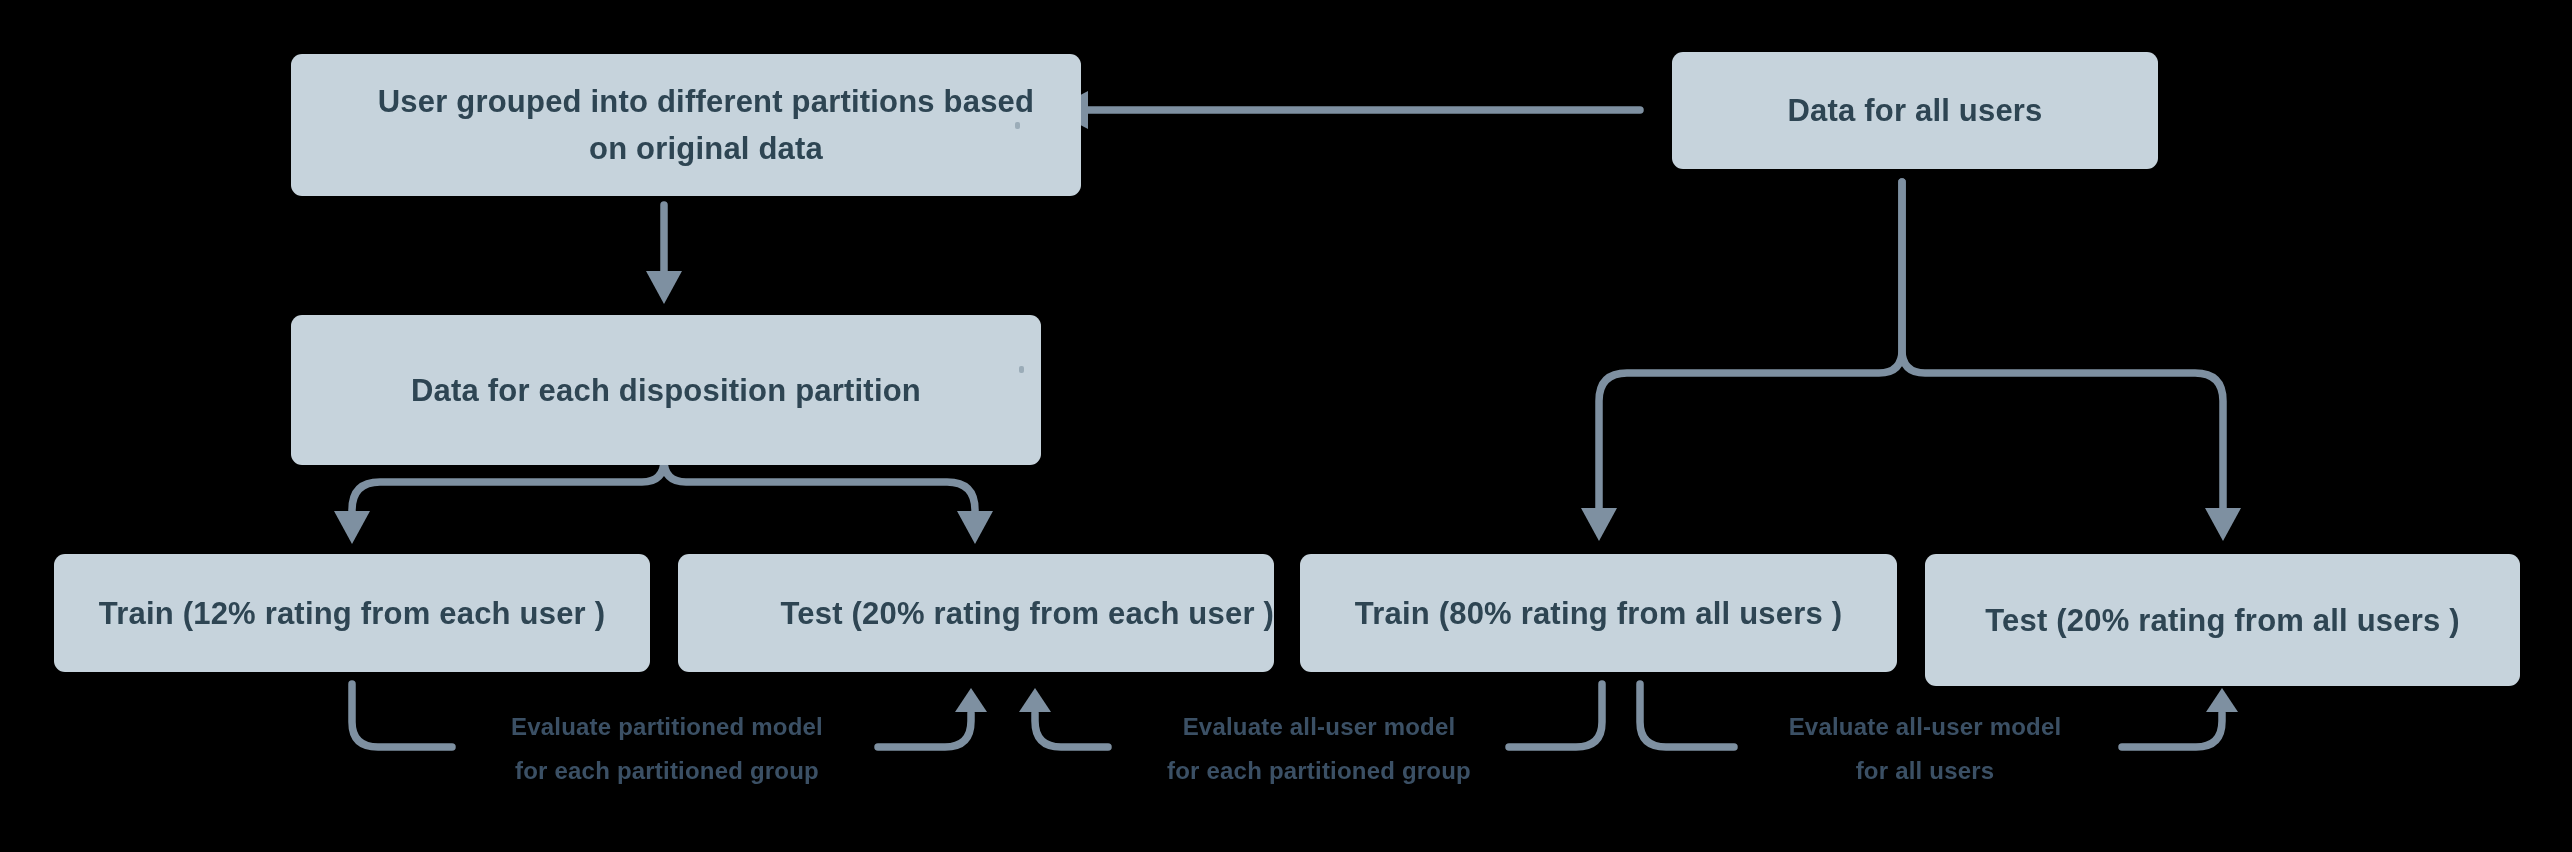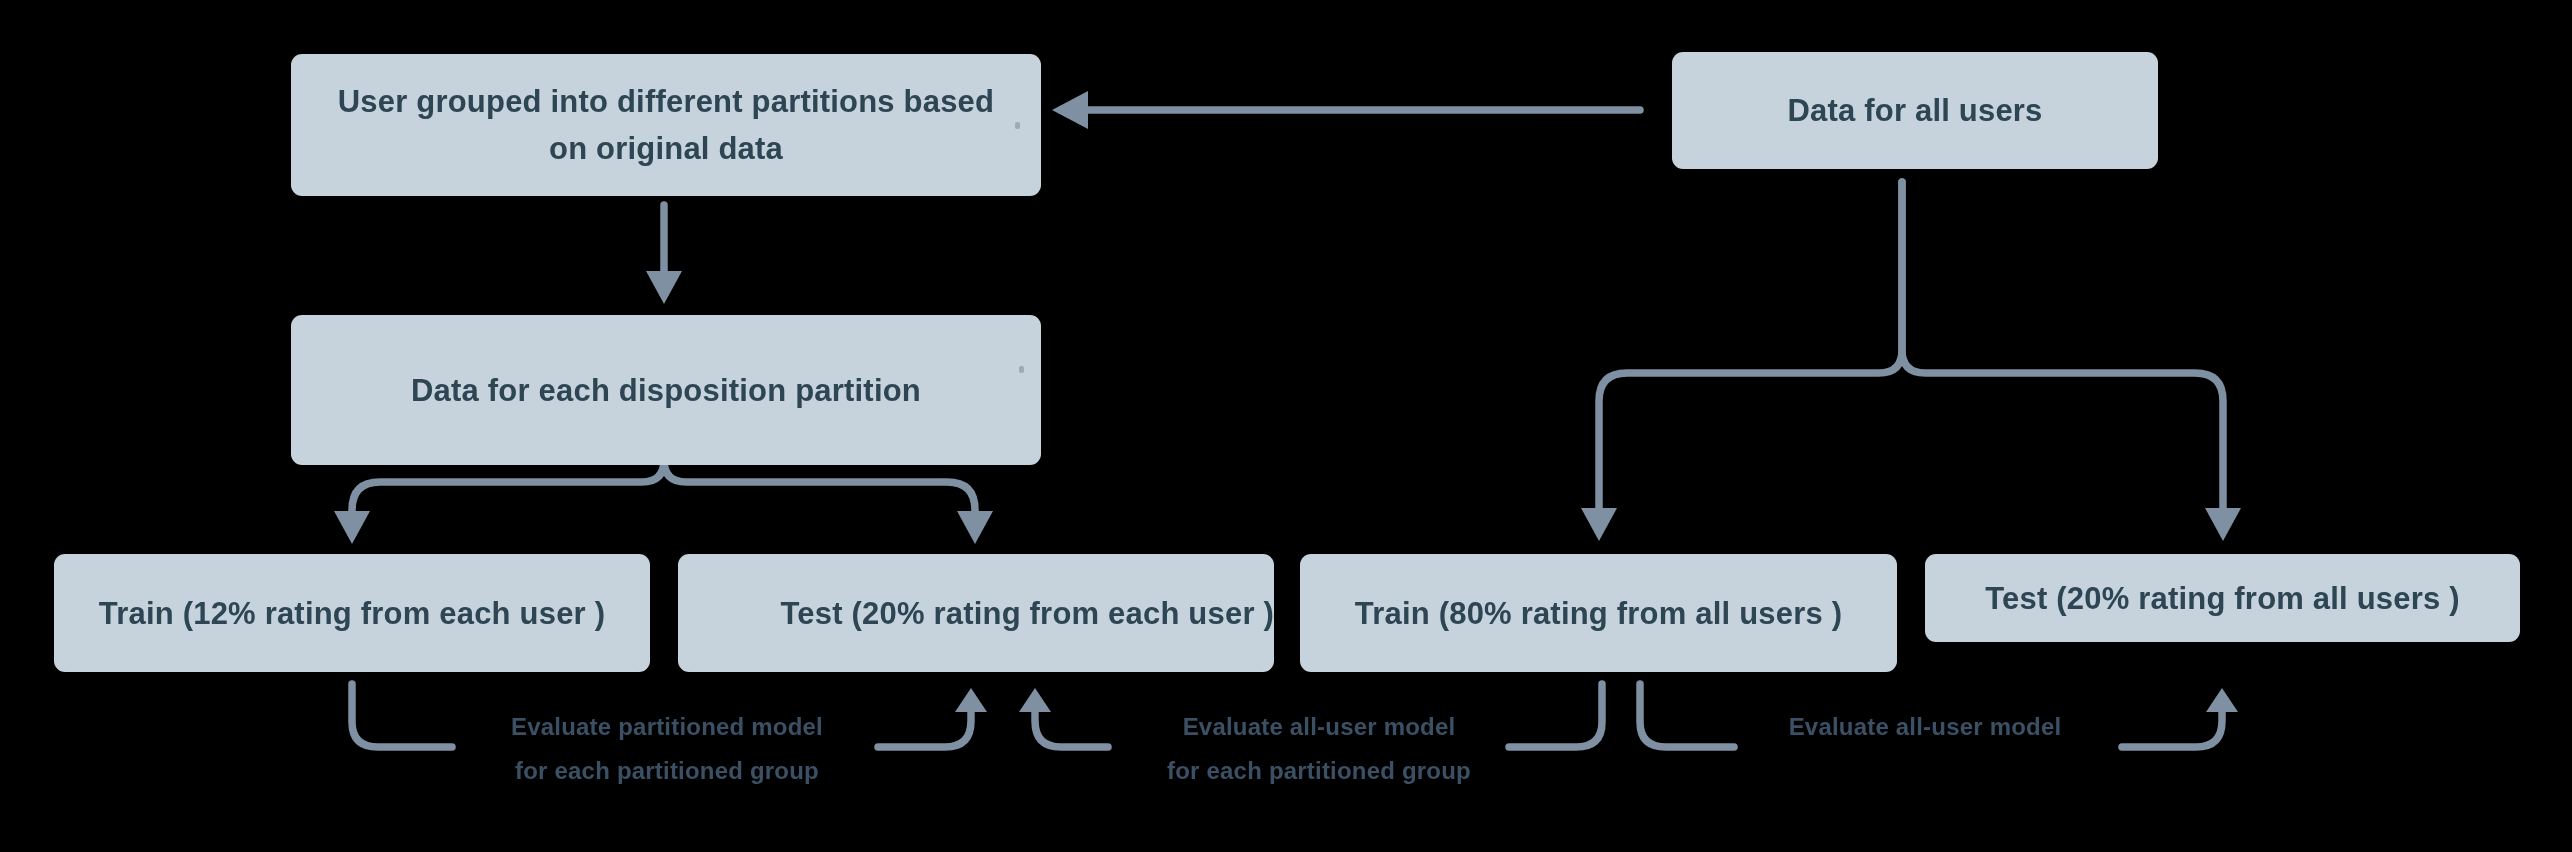--- a/index.html
+++ b/index.html
@@ -42,27 +42,27 @@
     letter-spacing:0.2px;
   }
   .artifact-dot{
     position:absolute;
     width:5px;height:7px;
     border-radius:2px;
     background:var(--artifact);
     opacity:0.85;
   }
   
-  #box-user-grouped {left:291px; top:54px;  width:750px; height:142px;}
+  #box-user-grouped {left:291px; top:54px;  width:750px; height:142px;padding-left:40px;}
   #box-data-all     {left:1672px;top:52px;  width:486px; height:117px;}
   #box-partition    {left:291px; top:315px; width:750px; height:150px;}
   #box-train-each   {left:54px;  top:554px; width:596px; height:118px;}
   #box-test-each    {left:678px; top:554px; width:596px; height:118px;align-items:flex-end;}
   #box-train-all    {left:1300px;top:554px; width:597px; height:118px;}
-  #box-test-all     {left:1925px;top:554px; width:595px; height:88px;}
+  #box-test-all     {left:1925px;top:554px; width:595px; height:132px;}
   #label-eval-partitioned {left:447px; top:705px; width:440px;}
   #label-eval-alluser-group {left:1094px;top:705px;width:450px;}
   #label-eval-alluser-all {left:1700px;top:705px;width:450px;}
   #dot-1{left:1015px;top:122px;}
   #dot-2{left:1019px;top:366px;}
 </style>
 </head>
 <body>
 
 <div id="canvas">
@@ -132,18 +132,19 @@
     <div>for each partitioned group</div>
   </div>
 
   <div class="edge-label" id="label-eval-alluser-group">
     <div>Evaluate all-user model</div>
     <div>for each partitioned group</div>
   </div>
 
   <div class="edge-label" id="label-eval-alluser-all">
     <div>Evaluate all-user model</div>
+    <div>for all users</div>
   </div>
 
   <div class="artifact-dot" id="dot-1"></div>
   <div class="artifact-dot" id="dot-2"></div>
 
 </div>
 
 </body></html>

